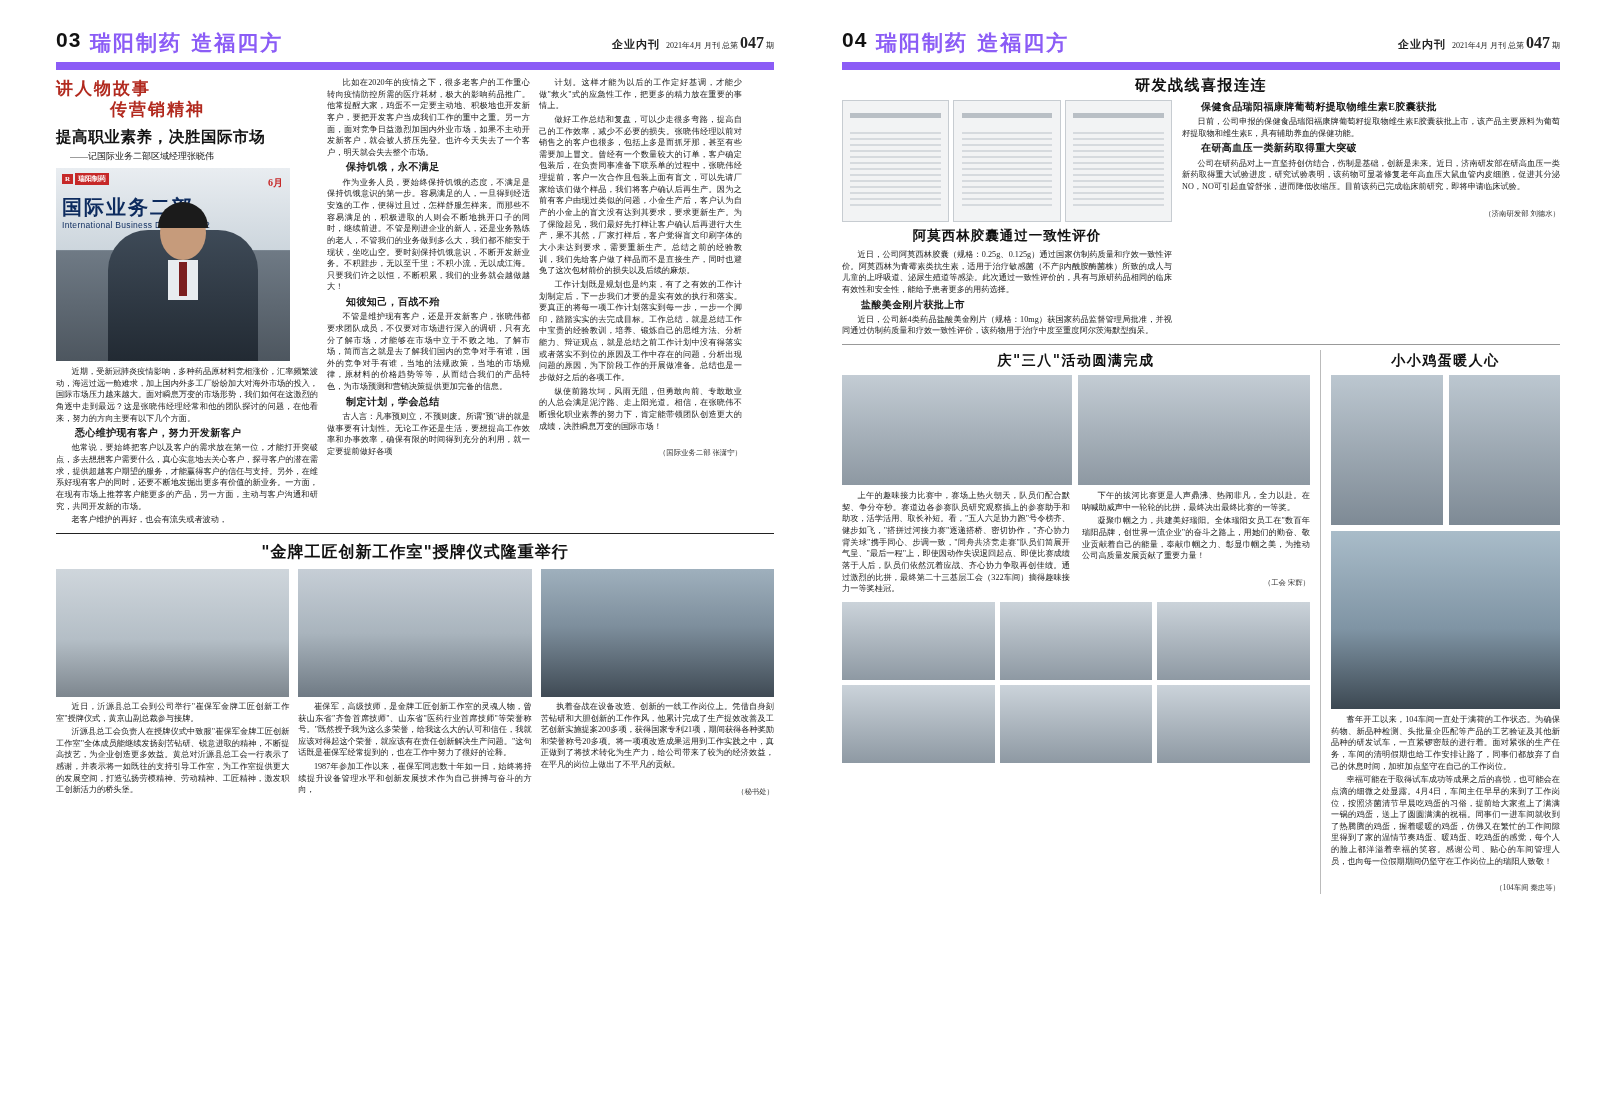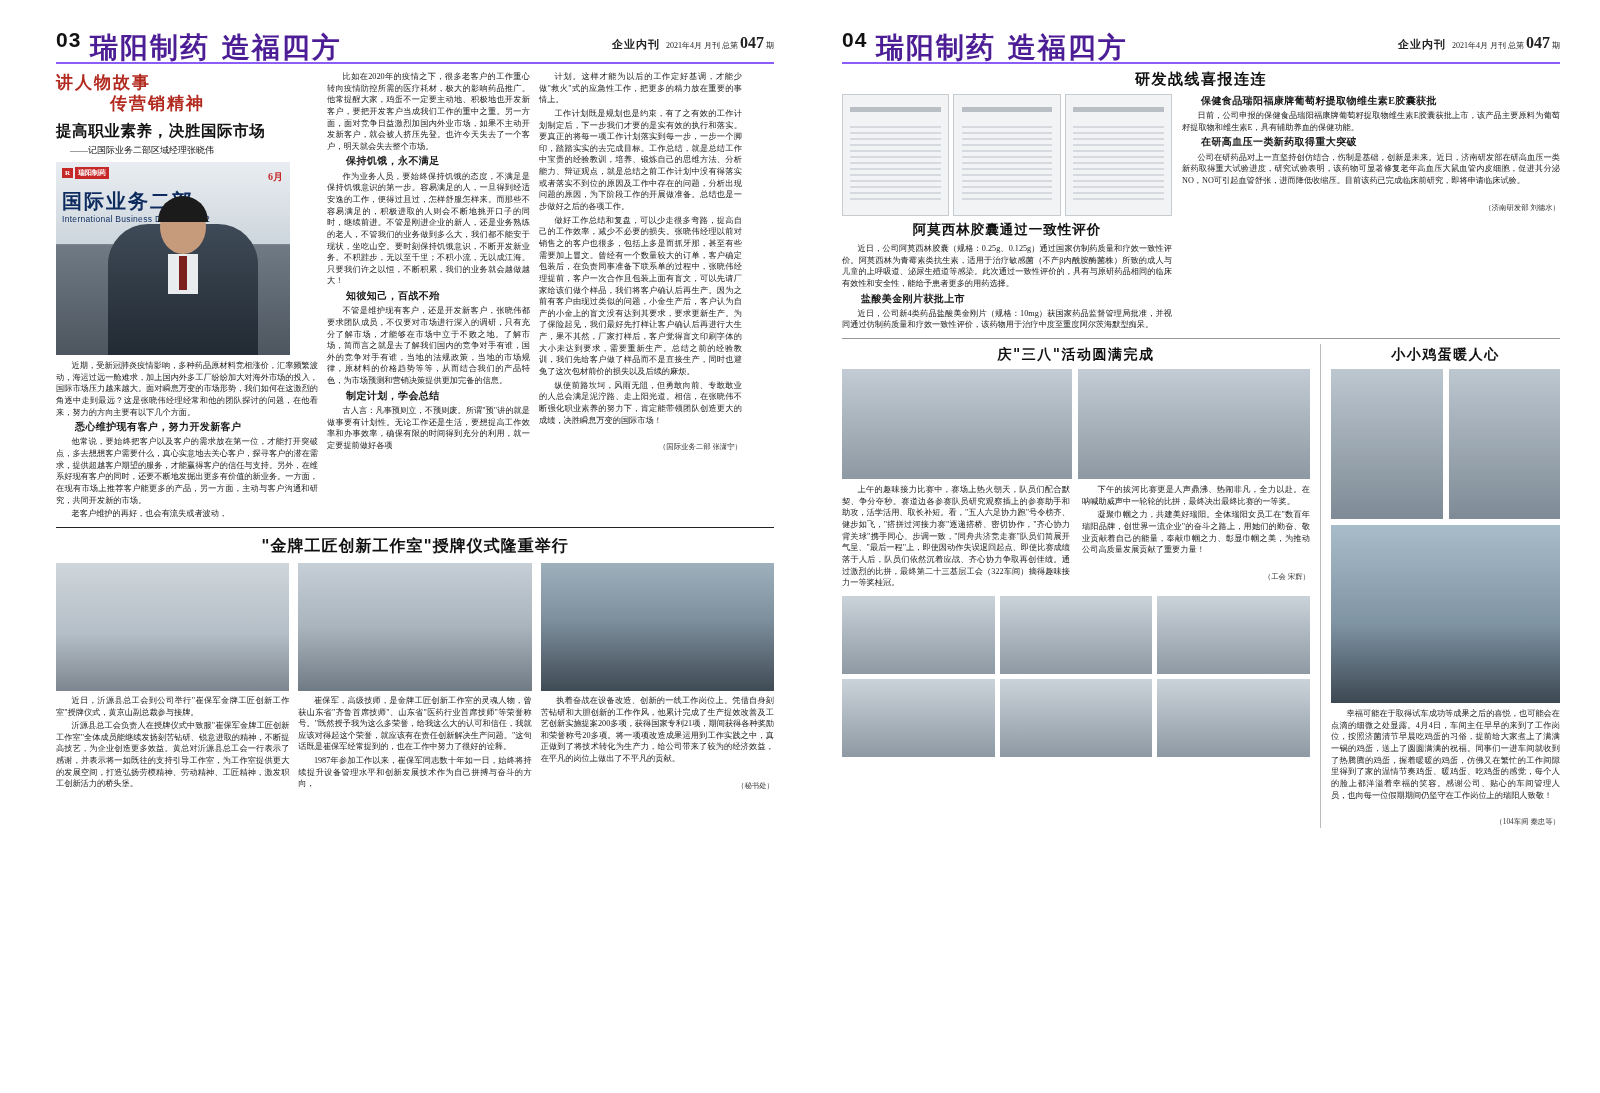--- a/index.html
+++ b/index.html
@@ -5,23 +5,23 @@
   html,body{margin:0;padding:0;background:#ffffff;}
   body{width:1600px;height:1093px;font-family:"Liberation Serif",serif;color:#111;}
   .page{position:relative;width:1600px;height:1093px;overflow:hidden;background:#fff;}
   .sheet{position:absolute;top:0;background:#fff;}
   .sheet.left{left:0;width:800px;height:1093px;}
   .sheet.right{left:800px;width:800px;height:1093px;}
   .inner{position:absolute;left:56px;right:26px;top:28px;bottom:18px;}
   .sheet.right .inner{left:42px;right:40px;}
 
   
-  .masthead{position:relative;height:34px;border-bottom:2px solid #8b5cf6;text-decoration:underline;}
+  .masthead{position:relative;height:34px;border-bottom:8px solid #8b5cf6;text-decoration:underline;}
   .mh-num{position:absolute;left:0;top:0;font-family:"Liberation Sans",sans-serif;font-weight:bold;font-size:21px;color:#111;letter-spacing:1px;}
-  .mh-title{position:absolute;left:34px;top:1px;font-size:28px;font-weight:bold;letter-spacing:2px;color:#4c1d95;font-family:"DejaVu Serif",serif;}
+  .mh-title{position:absolute;left:34px;top:1px;font-size:21px;font-weight:bold;letter-spacing:2px;color:#8b5cf6;font-family:"DejaVu Serif",serif;}
   .mh-right{position:absolute;right:0;top:6px;text-align:right;font-size:8px;color:#222;white-space:nowrap;}
   .mh-right .brand{font-weight:bold;font-size:11px;letter-spacing:1px;margin-right:4px;font-family:"DejaVu Serif",serif;}
   .mh-right .issue{font-weight:bold;font-size:16px;}
 
   
   .col{font-size:8.2px;line-height:1.42;text-align:justify;color:#1a1a1a;}
   .col p{margin:0 0 2px 0;text-indent:1.9em;}
   .sub-h{font-weight:bold;font-size:10px;text-indent:0;margin:3px 0 2px;letter-spacing:.4px;}
   .sig{text-align:right;font-size:7.4px;color:#333;margin-top:16px;}
   .section-title{text-align:center;font-weight:bold;font-size:15px;letter-spacing:1.5px;margin:6px 0 5px;font-family:"DejaVu Serif",serif;}
@@ -131,22 +131,22 @@
           <p class="sub-h">保持饥饿，永不满足</p>
           <p>作为业务人员，要始终保持饥饿的态度，不满足是保持饥饿意识的第一步。容易满足的人，一旦得到经适安逸的工作，便得过且过，怎样舒服怎样来。而那些不容易满足的，积极进取的人则会不断地挑开口子的同时，继续前进。不管是刚进企业的新人，还是业务熟练的老人，不管我们的业务做到多么大，我们都不能安于现状，坐吃山空。要时刻保持饥饿意识，不断开发新业务。不积跬步，无以至千里；不积小流，无以成江海。只要我们许之以恒，不断积累，我们的业务就会越做越大！</p>
           <p class="sub-h">知彼知己，百战不殆</p>
           <p>不管是维护现有客户，还是开发新客户，张晓伟都要求团队成员，不仅要对市场进行深入的调研，只有充分了解市场，才能够在市场中立于不败之地。了解市场，简而言之就是去了解我们国内的竞争对手有谁，国外的竞争对手有谁，当地的法规政策，当地的市场规律，原材料的价格趋势等等，从而结合我们的产品特色，为市场预测和营销决策提供更加完备的信息。</p>
           <p class="sub-h">制定计划，学会总结</p>
           <p>古人言：凡事预则立，不预则废。所谓"预"讲的就是做事要有计划性。无论工作还是生活，要想提高工作效率和办事效率，确保有限的时间得到充分的利用，就一定要提前做好各项</p>
         </div>
 
         <div class="col" style="width:203px;">
           <p>计划。这样才能为以后的工作定好基调，才能少做"救火"式的应急性工作，把更多的精力放在重要的事情上。</p>
+          <p>做好工作总结和复盘，可以少走很多弯路，提高自己的工作效率，减少不必要的损失。张晓伟经理以前对销售之的客户也很多，包括上多是而抓牙那，甚至有些需要加上冒文。曾经有一个数量较大的订单，客户确定包装后，在负责同事准备下联系单的过程中，张晓伟经理提前，客户一次合作且包装上面有盲文，可以先请厂家给该们做个样品，我们将客户确认后再生产。因为之前有客户由现过类似的问题，小金生产后，客户认为自产的小金上的盲文没有达到其要求，要求更新生产。为了保险起见，我们最好先打样让客户确认后再进行大生产，果不其然，厂家打样后，客户觉得盲文印刷字体的大小未达到要求，需要重新生产。总结之前的经验教训，我们先给客户做了样品而不是直接生产，同时也避免了这次包材前价的损失以及后续的麻烦。</p>
           <p>工作计划既是规划也是约束，有了之有效的工作计划制定后，下一步我们才要的是实有效的执行和落实。要真正的将每一项工作计划落实到每一步，一步一个脚印，踏踏实实的去完成目标。工作总结，就是总结工作中宝贵的经验教训，培养、锻炼自己的思维方法、分析能力、辩证观点，就是总结之前工作计划中没有得落实或者落实不到位的原因及工作中存在的问题，分析出现问题的原因，为下阶段工作的开展做准备。总结也是一步做好之后的各项工作。</p>
-          <p>做好工作总结和复盘，可以少走很多弯路，提高自己的工作效率，减少不必要的损失。张晓伟经理以前对销售之的客户也很多，包括上多是而抓牙那，甚至有些需要加上冒文。曾经有一个数量较大的订单，客户确定包装后，在负责同事准备下联系单的过程中，张晓伟经理提前，客户一次合作且包装上面有盲文，可以先请厂家给该们做个样品，我们将客户确认后再生产。因为之前有客户由现过类似的问题，小金生产后，客户认为自产的小金上的盲文没有达到其要求，要求更新生产。为了保险起见，我们最好先打样让客户确认后再进行大生产，果不其然，厂家打样后，客户觉得盲文印刷字体的大小未达到要求，需要重新生产。总结之前的经验教训，我们先给客户做了样品而不是直接生产，同时也避免了这次包材前价的损失以及后续的麻烦。</p>
           <p>纵使前路坎坷，风雨无阻，但勇敢向前、专敢敢业的人总会满足泥泞路、走上阳光道。相信，在张晓伟不断强化职业素养的努力下，肯定能带领团队创造更大的成绩，决胜瞬息万变的国际市场！</p>
           <div class="sig">（国际业务二部  张潇宁）</div>
         </div>
       </div>
 
       <div class="rule"></div>
 
       <div class="bottom-title">"金牌工匠创新工作室"授牌仪式隆重举行</div>
 
       <div class="photos3">
@@ -254,20 +254,21 @@
         <div class="divider-v"></div>
 
         <div style="flex:1;">
           <div class="section-title" style="font-size:14px;margin:2px 0 5px;">小小鸡蛋暖人心</div>
           <div class="twoph">
             <div class="t"></div>
             <div class="t"></div>
           </div>
           <div class="kitchen" style="margin-top:6px;"></div>
           <div class="col" style="margin-top:5px;">
+            <p>蓄年开工以来，104车间一直处于满荷的工作状态。为确保药物、新品种检测、头批量企匹配等产品的工艺验证及其他新品种的研发试车，一直紧锣密鼓的进行着。面对紧张的生产任务，车间的清明假期也给工作安排让路了，同事们都放弃了自己的休息时间，加班加点坚守在自己的工作岗位。</p>
             <p>幸福可能在于取得试车成功等成果之后的喜悦，也可能会在点滴的细微之处显露。4月4日，车间主任早早的来到了工作岗位，按照济菌清节早晨吃鸡蛋的习俗，提前给大家煮上了满满一锅的鸡蛋，送上了圆圆满满的祝福。同事们一进车间就收到了热腾腾的鸡蛋，握着暖暖的鸡蛋，仿佛又在繁忙的工作间隙里得到了家的温情节奏鸡蛋、暖鸡蛋、吃鸡蛋的感觉，每个人的脸上都洋溢着幸福的笑容。感谢公司、贴心的车间管理人员，也向每一位假期期间仍坚守在工作岗位上的瑞阳人致敬！</p>
             <div class="sig">（104车间  秦忠等）</div>
           </div>
         </div>
 
       </div>
 
     </div>
   </div>
 

